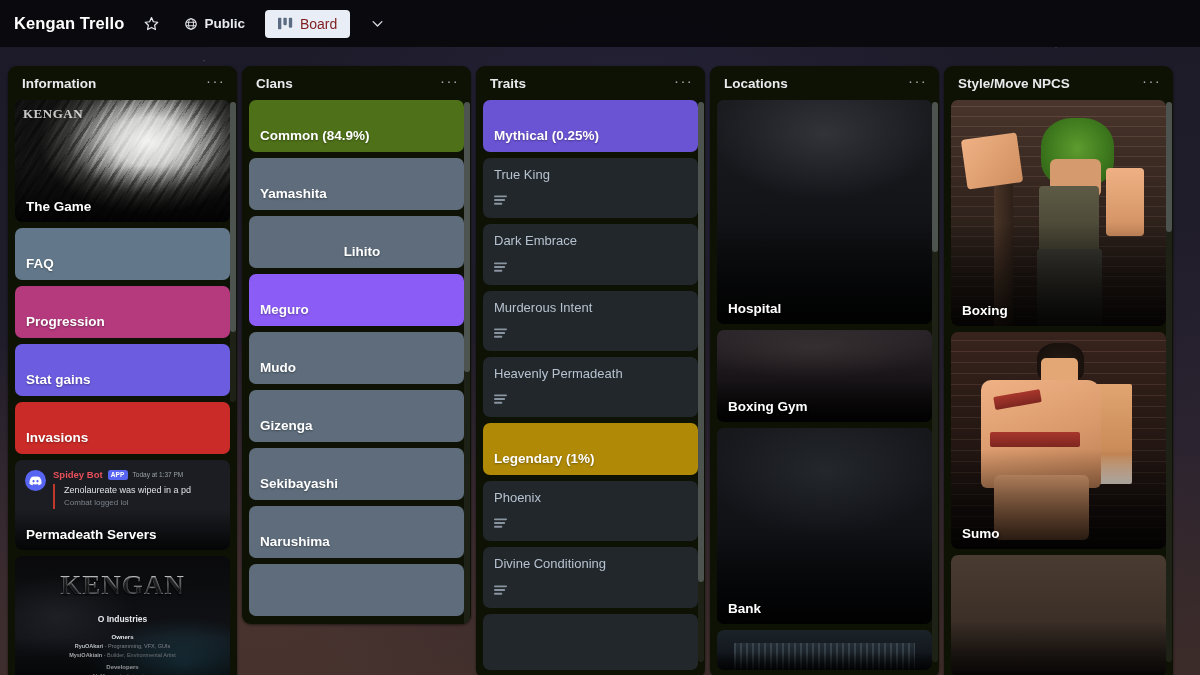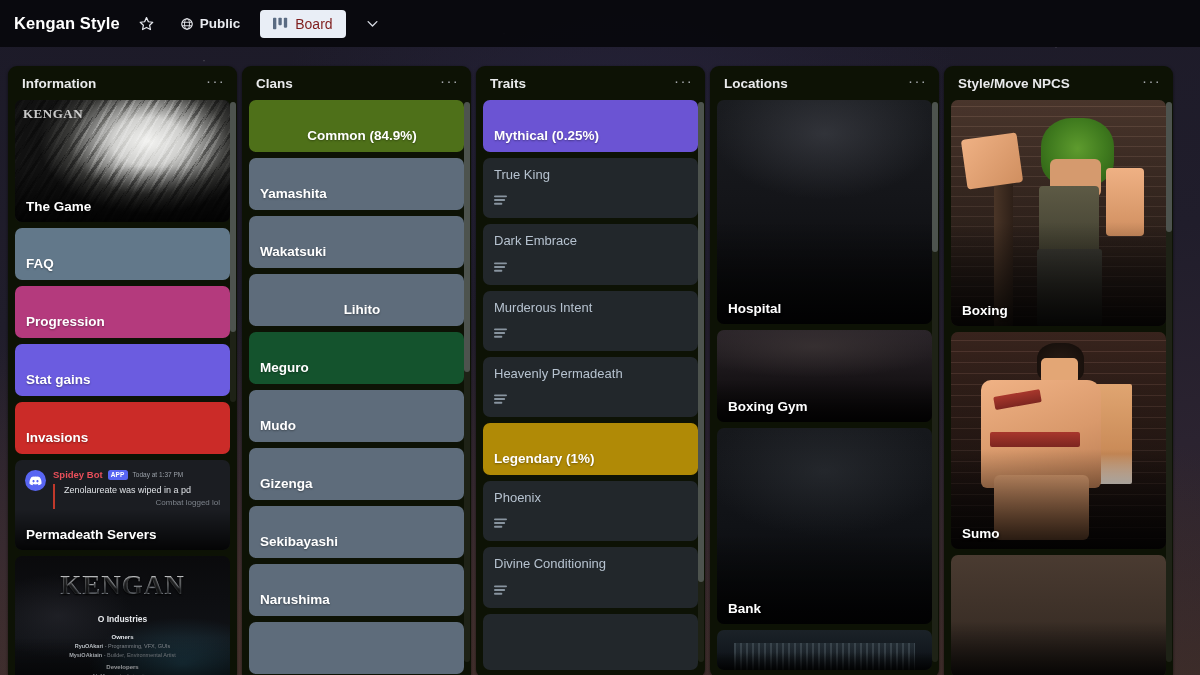--- a/index.html
+++ b/index.html
@@ -195,21 +195,21 @@
     background: #5865f2; color: #fff;
     font-size: 6.5px; font-weight: bold;
     padding: 1.5px 3px; border-radius: 2.5px; letter-spacing: .2px;
   }
   .dc-time { color: #9aa0a8; font-size: 6.5px; }
   .dc-quote {
     margin-top: 4px; padding-left: 9px;
     border-left: 2px solid #c0392b;
   }
   .dc-line1 { color: #dfe2e6; font-size: 9px; line-height: 1.45; }
-  .dc-line2 { color: #7d838b; font-size: 8px; line-height: 1.5; text-align: right; }
+  .dc-line2 { color: #7d838b; font-size: 8px; line-height: 1.5; }
 
   
   .art-credits {
     height: 150px;
     background:
       radial-gradient(ellipse 70% 50% at 78% 72%, rgba(40,90,110,.55), rgba(0,0,0,0) 62%),
       radial-gradient(ellipse 50% 40% at 20% 40%, rgba(60,60,70,.35), rgba(0,0,0,0) 70%),
       linear-gradient(180deg, #0a0a0c 0%, #101216 55%, #07080a 100%);
     position: relative; overflow: hidden;
   }
@@ -345,21 +345,21 @@
   .art-plain-brown {
     background: linear-gradient(180deg, #4a3b31 0%, #3a2e26 60%, #2a211c 100%);
   }
 </style>
 </head>
 <body>
 
 <div id="app">
 
   <div id="topbar">
-    <div id="board-title">Kengan Style</div>
+    <div id="board-title">Kengan Trello</div>
 
     <div class="tb-icon-btn">
       <svg width="15" height="15" viewBox="0 0 24 24" fill="none" stroke="#e6e8ee" stroke-width="2" stroke-linejoin="round">
           <polygon points="12,2.6 15,9.2 22,10 17,14.8 18.3,21.6 12,18.3 5.7,21.6 7,14.8 2,10 9,9.2"></polygon>
         </svg>
     </div>
 
     <div class="tb-chip">
       <span style="display:flex">
         <svg width="14" height="14" viewBox="0 0 24 24" fill="none" stroke="#e9ebf0" stroke-width="2">
@@ -457,33 +457,30 @@
             <div class="thumb" style="top: 0px; height: 230px;"></div>
           </div>
         </div>
       </div>
       <div class="list">
         <div class="list-header">
           <div class="list-title">Clans</div>
           <div class="list-menu">···</div>
         </div>
         <div class="cards">
-          <div class="card solid" style="background: rgb(78, 112, 25); justify-content: center;">
+          <div class="card solid" style="background: rgb(78, 112, 25);">
             <div class="card-title">Common (84.9%)</div>
           </div>
           <div class="card solid" style="background: rgb(94, 108, 123);">
             <div class="card-title">Yamashita</div>
           </div>
-          <div class="card solid" style="background: rgb(94, 108, 123);">
-            <div class="card-title">Wakatsuki</div>
-          </div>
           <div class="card solid" style="background: rgb(94, 108, 123); justify-content: center;">
             <div class="card-title">Lihito</div>
           </div>
-          <div class="card solid" style="background: #14532d; text-align: center;">
+          <div class="card solid" style="background: #8b5cf6; text-align: center;">
             <div class="card-title">Meguro</div>
           </div>
           <div class="card solid" style="background: rgb(94, 108, 123);">
             <div class="card-title">Mudo</div>
           </div>
           <div class="card solid" style="background: rgb(94, 108, 123);">
             <div class="card-title">Gizenga</div>
           </div>
           <div class="card solid" style="background: rgb(94, 108, 123);">
             <div class="card-title">Sekibayashi</div>

